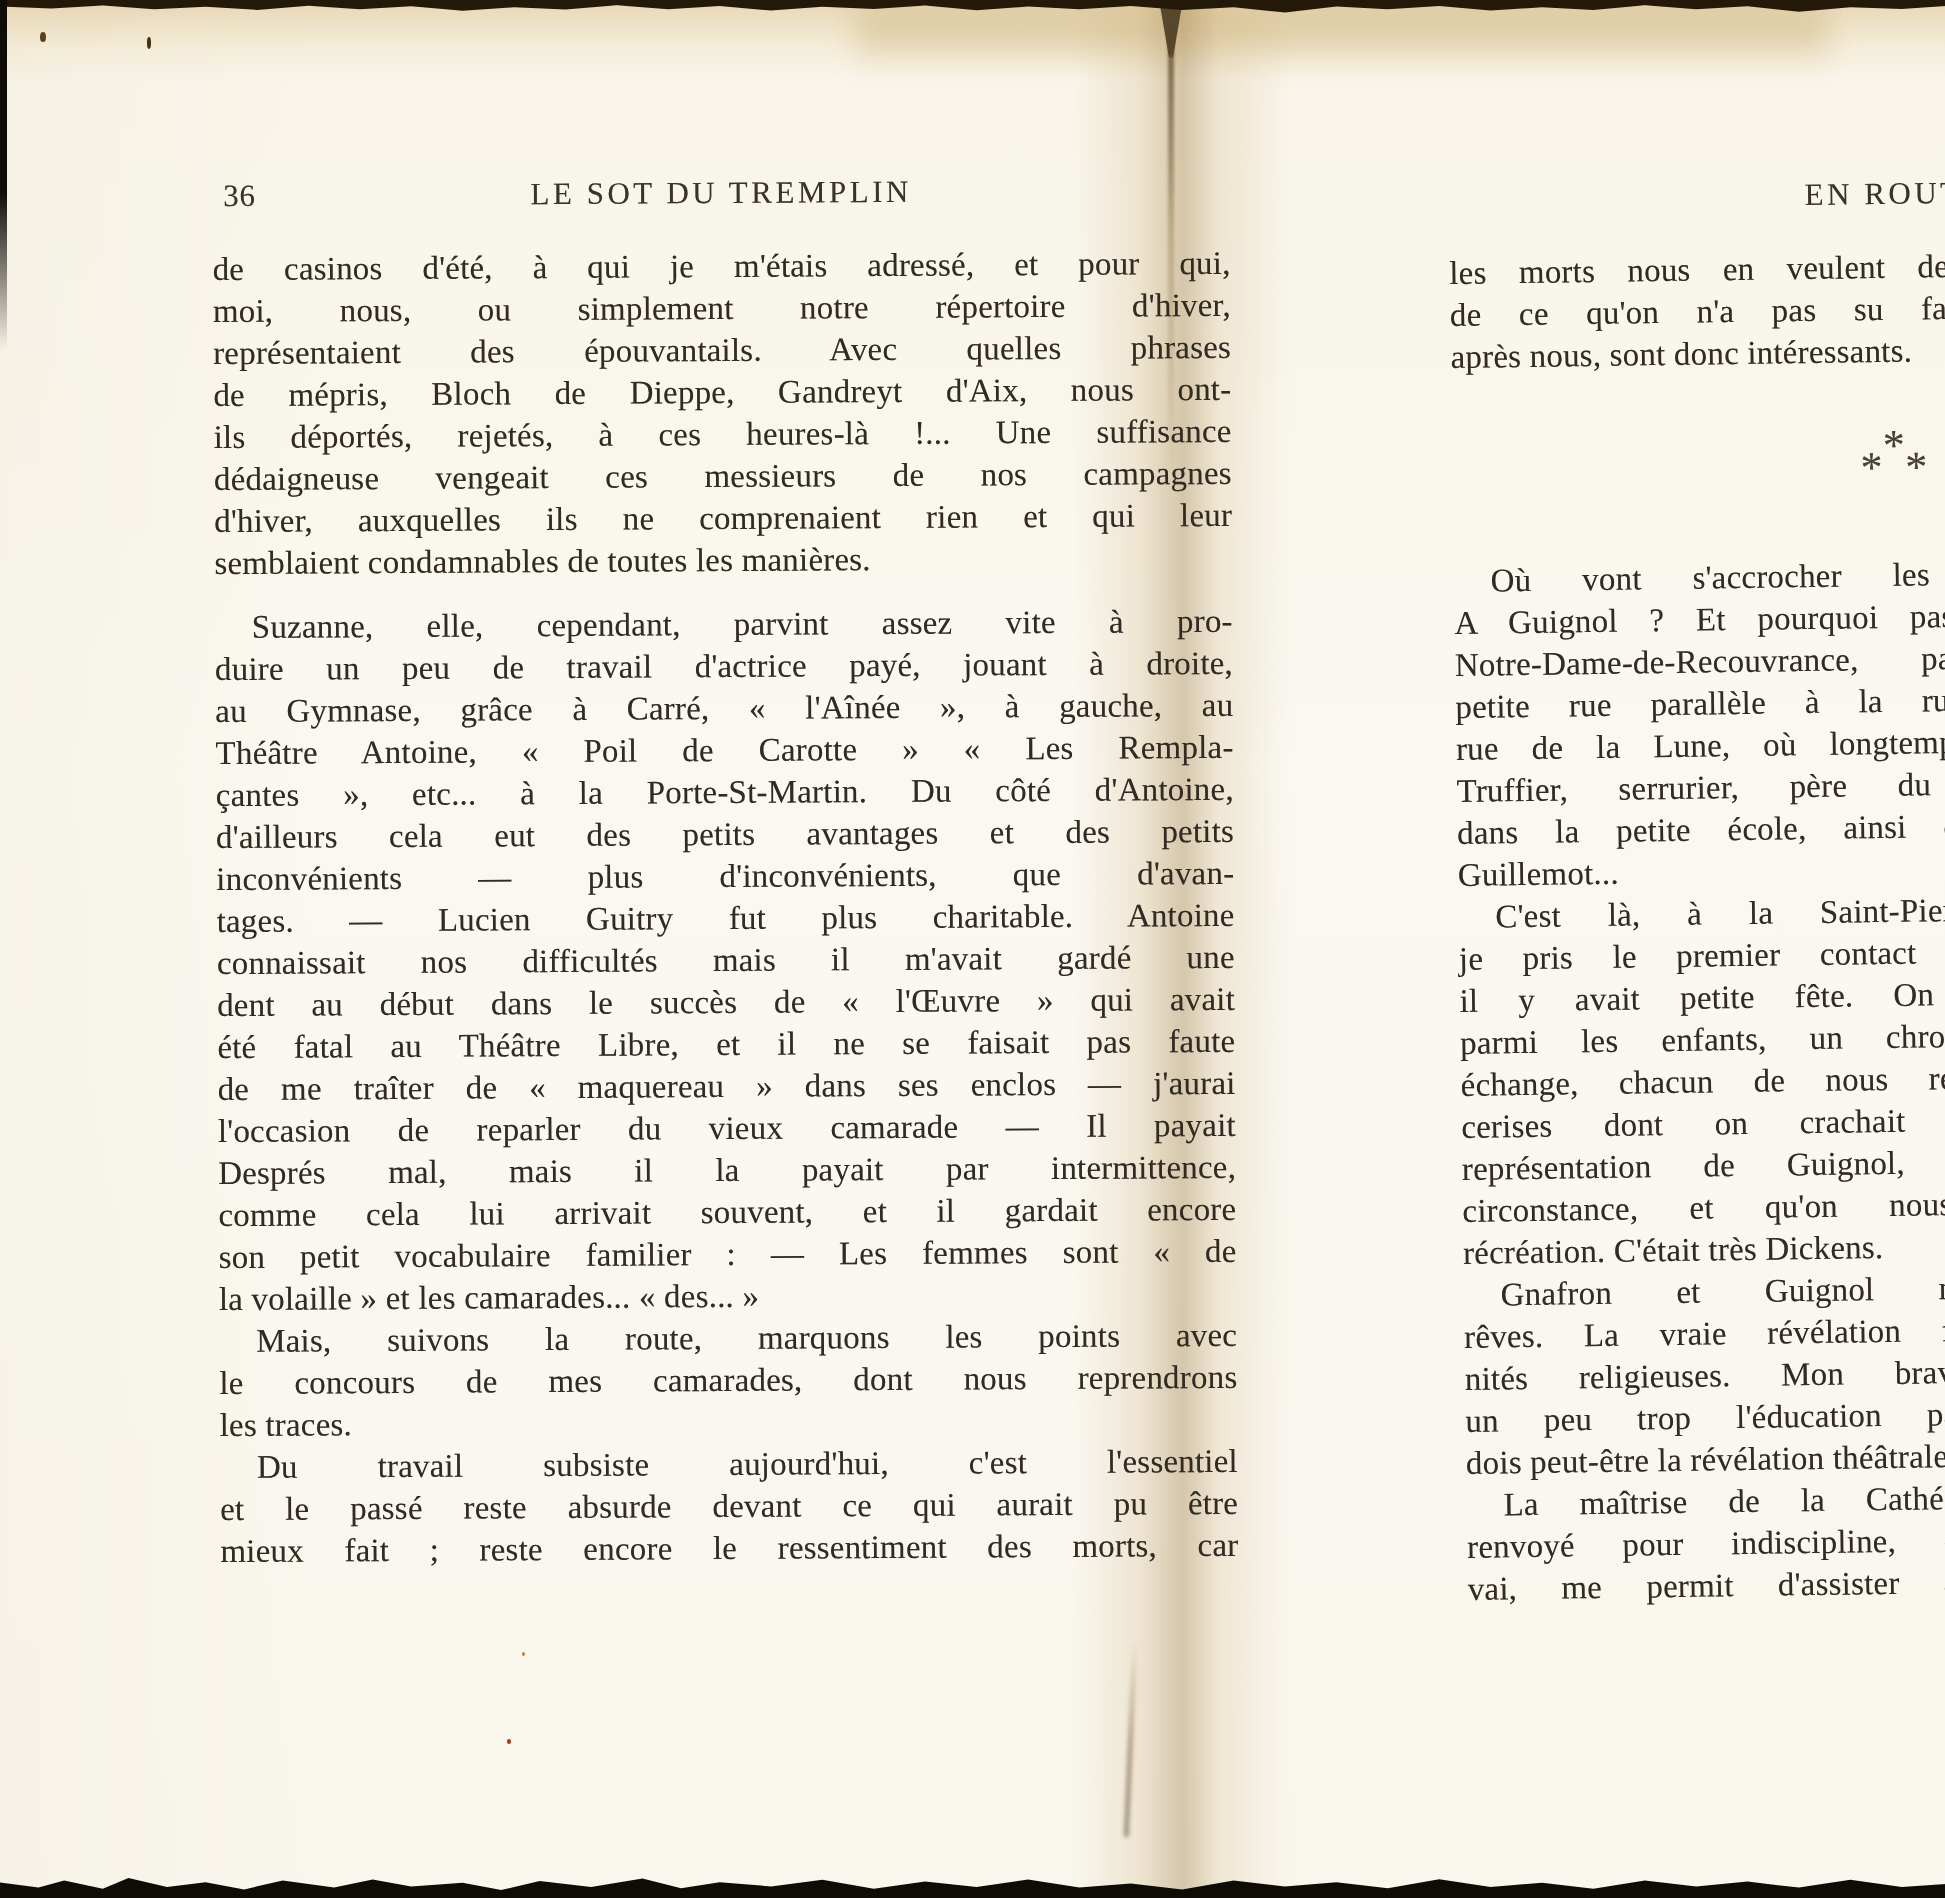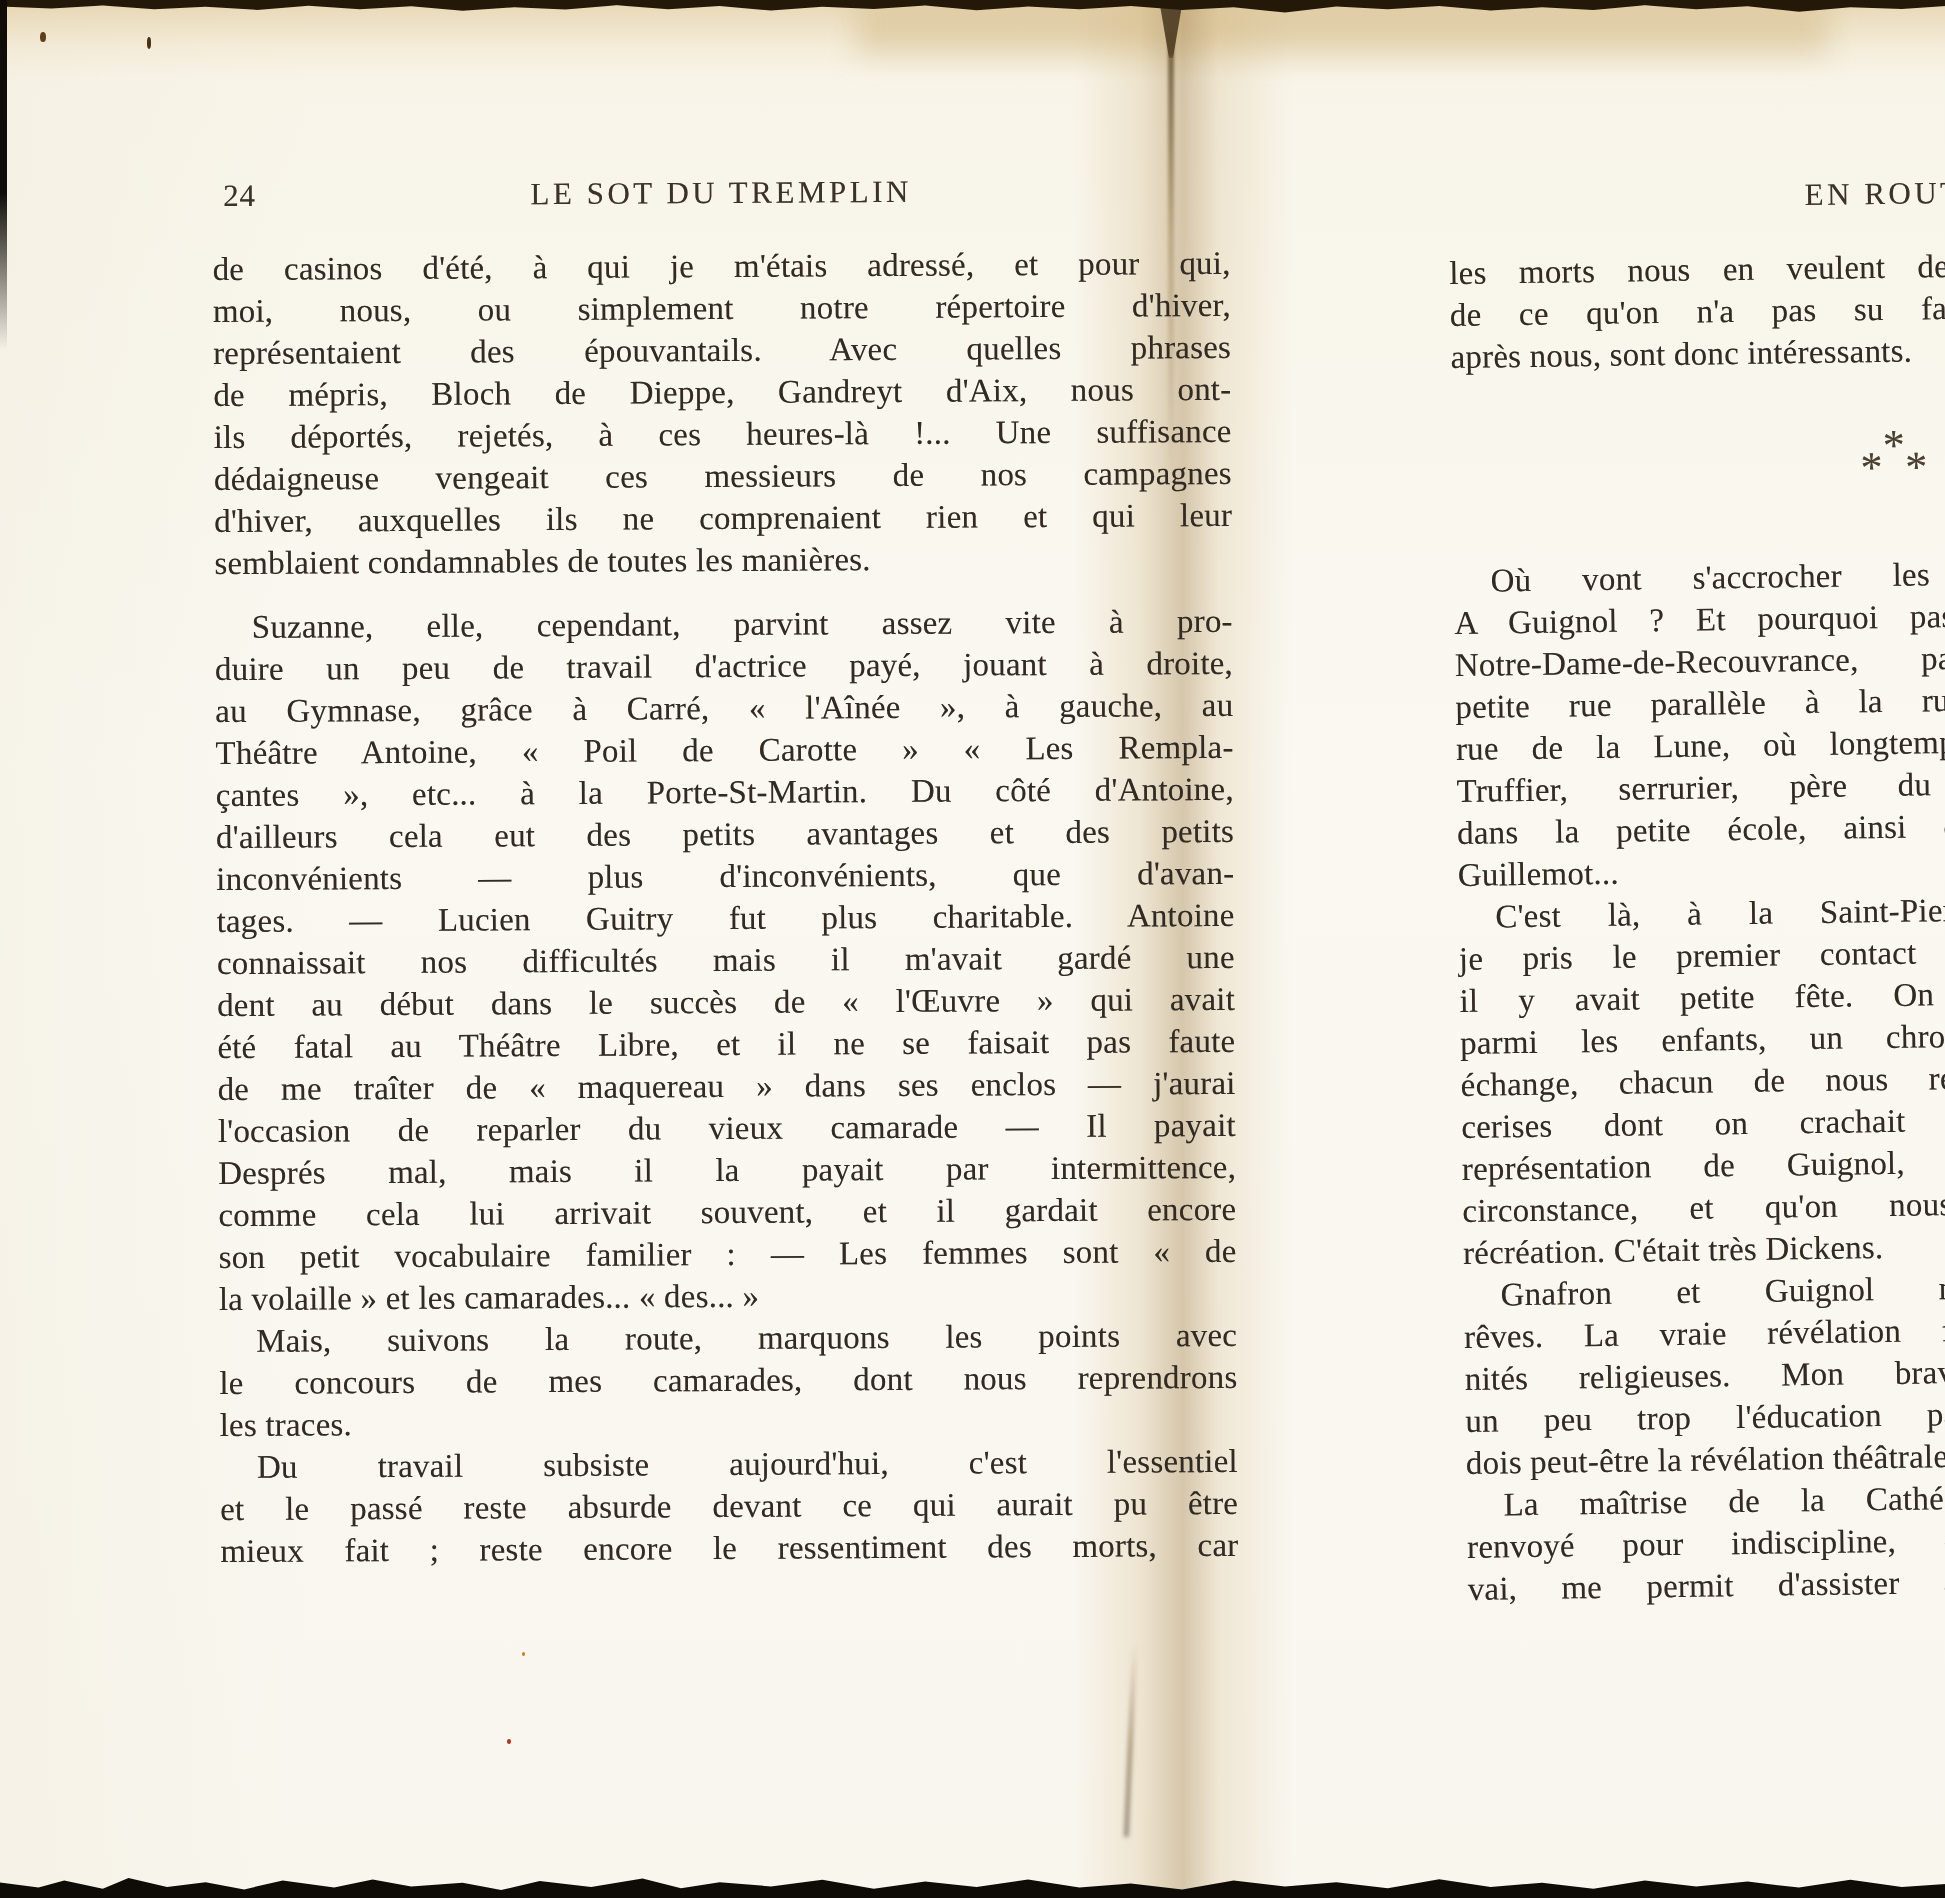--- a/index.html
+++ b/index.html
@@ -134,21 +134,21 @@
 
   <div class="top-wash"></div>
   <div class="top-wash-2"></div>
   <div class="gutter-band"></div>
   <div class="gutter-vee"></div>
   <div class="gutter-line"></div>
   <div class="gutter-crease-bottom"></div>
 
   <div class="page page-left">
     <div class="page-head">
-      <span class="pagenum">24</span>
+      <span class="pagenum">36</span>
       <span class="running-title">LE SOT DU TREMPLIN</span>
     </div>
     <div class="body" id="left-body">
         <div class="para">
           <div class="line">de casinos d'été, à qui je m'étais adressé, et pour qui,</div>
           <div class="line">moi, nous, ou simplement notre répertoire d'hiver,</div>
           <div class="line">représentaient des épouvantails. Avec quelles phrases</div>
           <div class="line">de mépris, Bloch de Dieppe, Gandreyt d'Aix, nous ont-</div>
           <div class="line">ils déportés, rejetés, à ces heures-là !... Une suffisance</div>
           <div class="line">dédaigneuse vengeait ces messieurs de nos campagnes</div>

